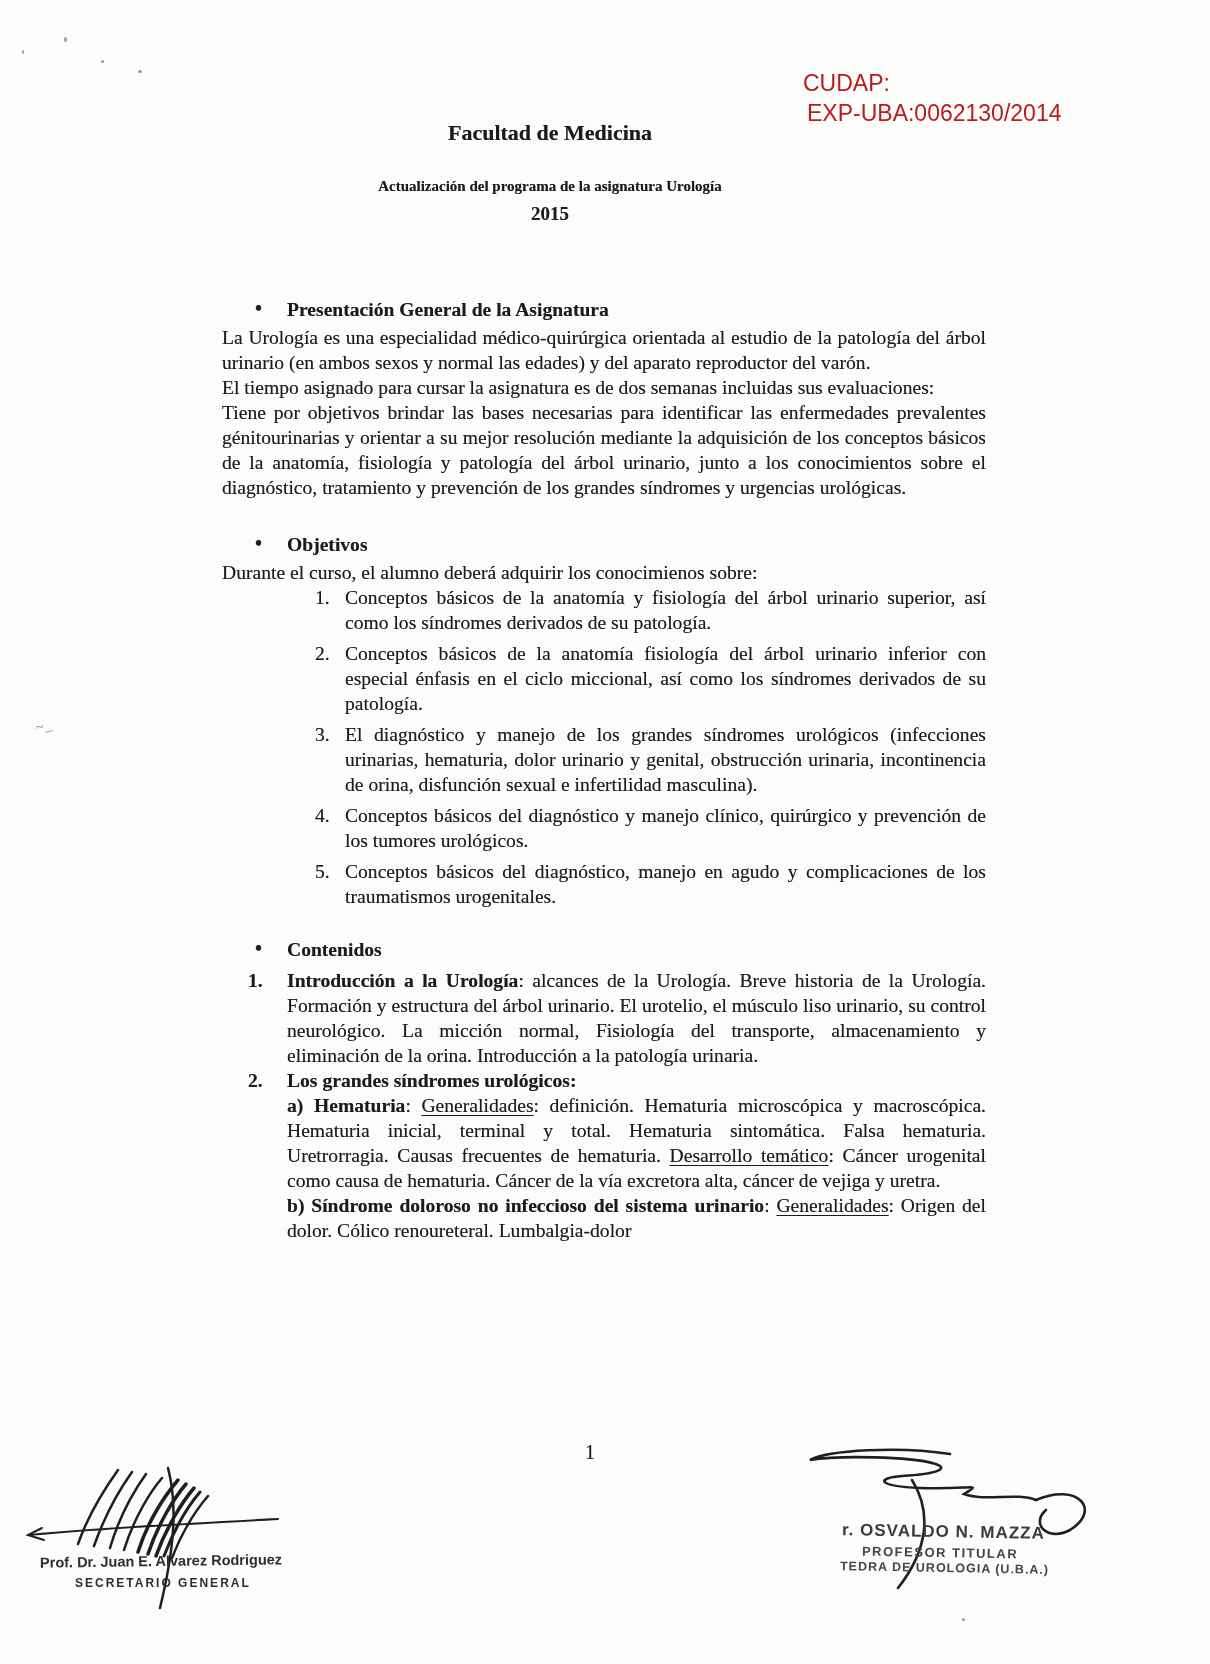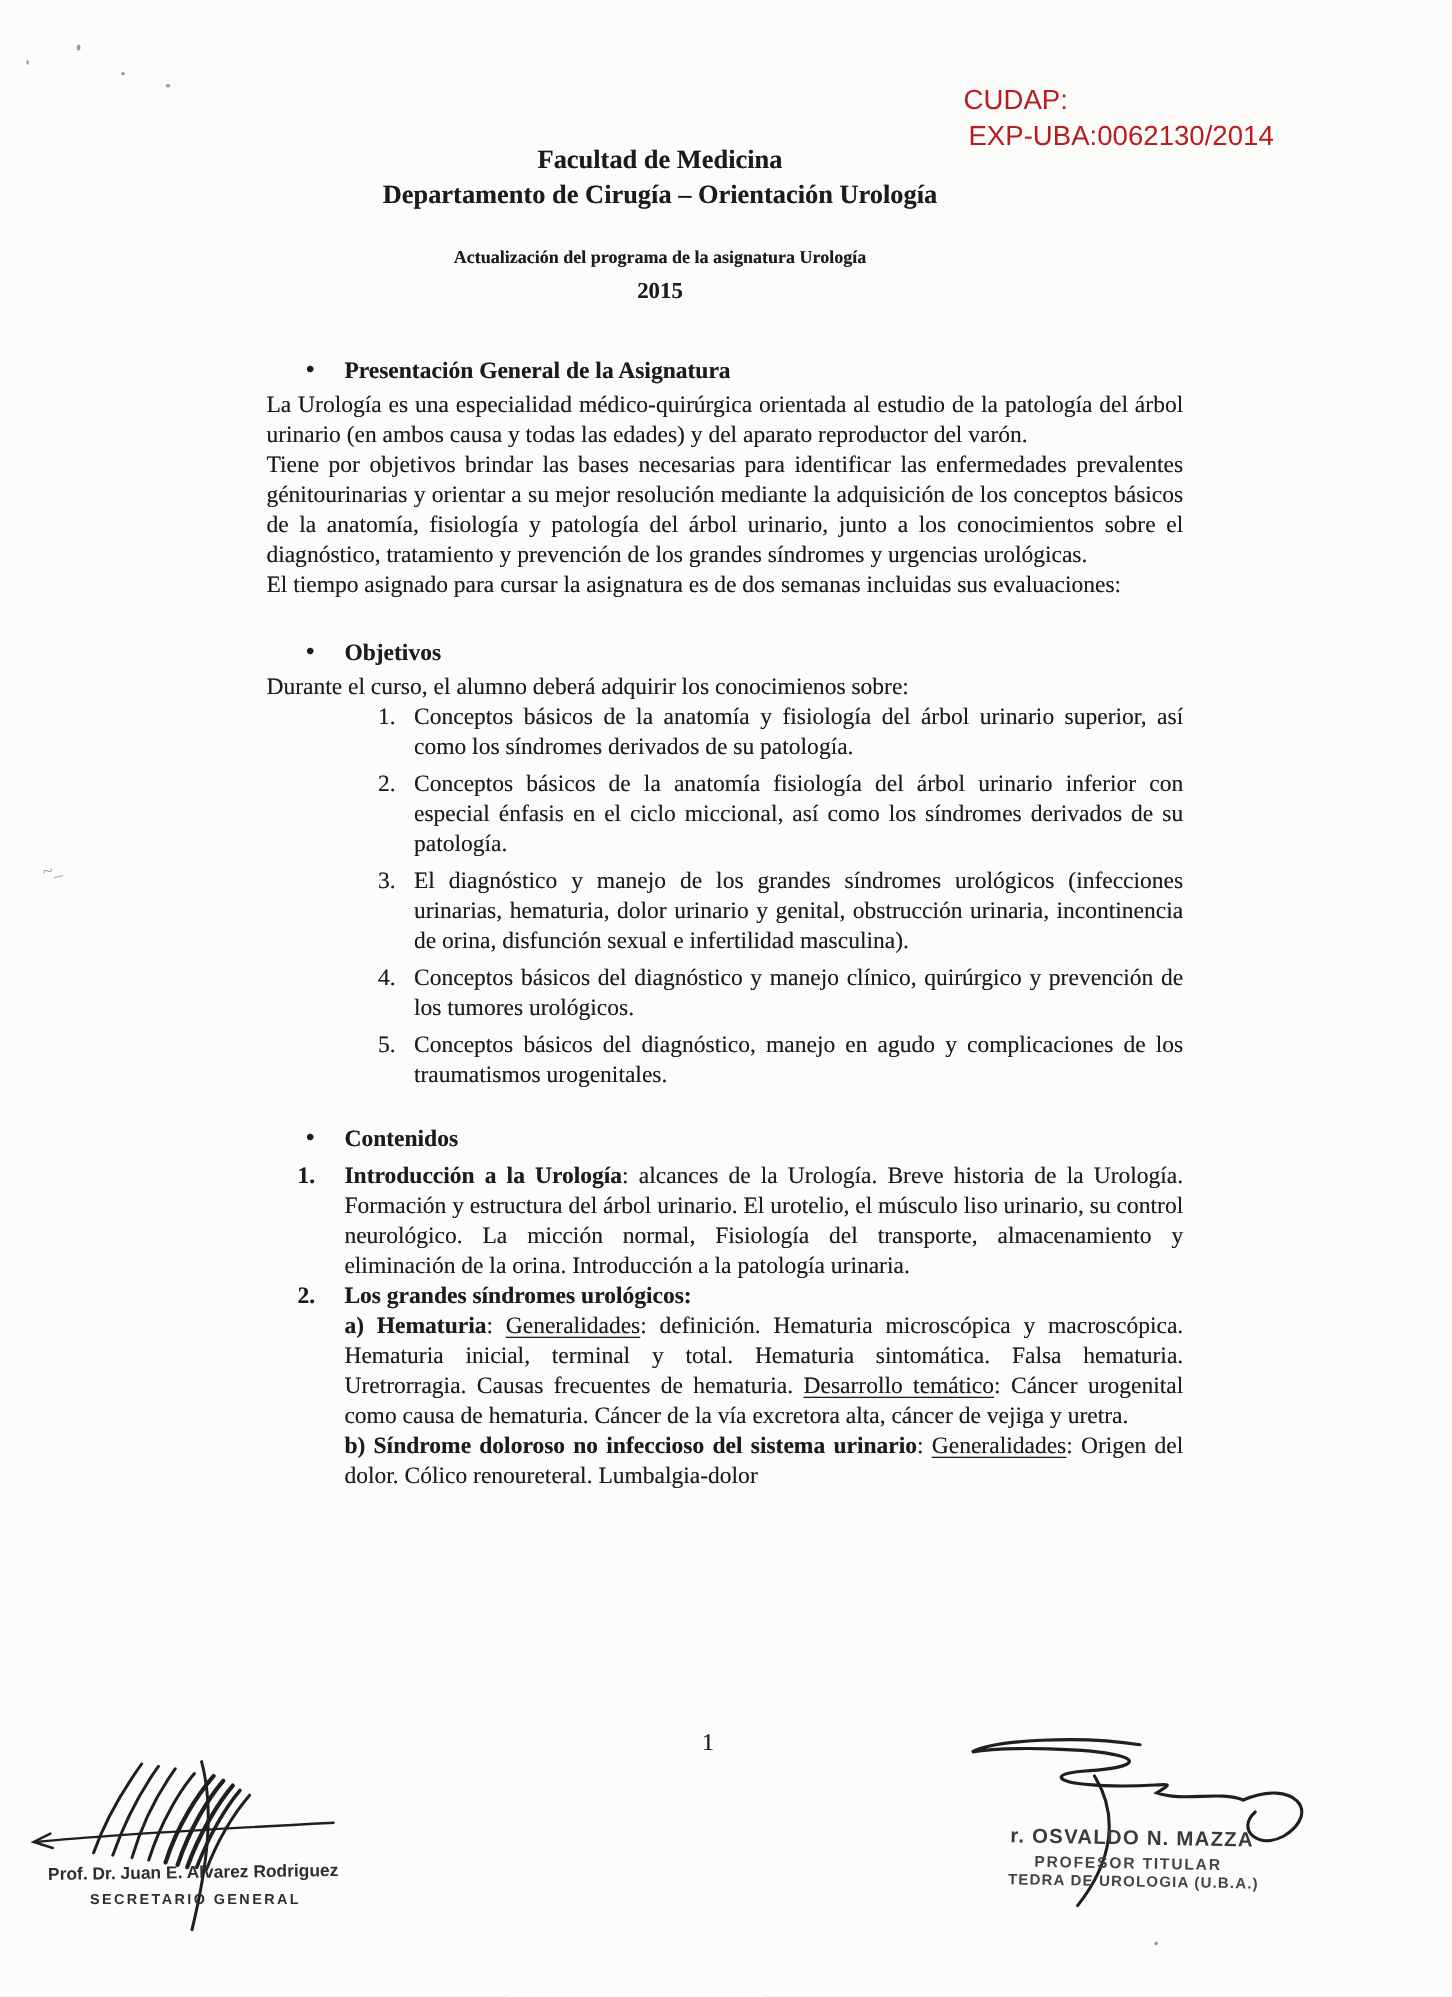--- a/index.html
+++ b/index.html
@@ -75,34 +75,33 @@
   <div class="speck" style="left:736px;top:362px;width:2px;height:4px;"></div>
   <div class="speck" style="left:962px;top:1618px;width:3px;height:3px;"></div>
 
   <div class="cudap">
     <div>CUDAP:</div>
     <div class="l2">EXP-UBA:0062130/2014</div>
   </div>
 
   <div class="doc-header">
     <div class="h-line">Facultad de Medicina</div>
-    <div class="h-line">Departamento de Cirugía – Orientación Urología</div>
     <div class="h-title">Actualización del programa de la asignatura Urología</div>
     <div class="h-year">2015</div>
   </div>
 
   <div class="body-col">
 
     <div class="bullet-heading">
       <span class="bullet">•</span>
       <span>Presentación General de la Asignatura</span>
     </div>
-    <p>La Urología es una especialidad médico-quirúrgica orientada al estudio de la patología del árbol urinario (en ambos causa y todas las edades) y del aparato reproductor del varón.</p>
+    <p>La Urología es una especialidad médico-quirúrgica orientada al estudio de la patología del árbol urinario (en ambos sexos y normal las edades) y del aparato reproductor del varón.</p>
+    <p>El tiempo asignado para cursar la asignatura es de dos semanas incluidas sus evaluaciones:</p>
     <p>Tiene por objetivos brindar las bases necesarias para identificar las enfermedades prevalentes génitourinarias y orientar a su mejor resolución mediante la adquisición de los conceptos básicos de la anatomía, fisiología y patología del árbol urinario, junto a los conocimientos sobre el diagnóstico, tratamiento y prevención de los grandes síndromes y urgencias urológicas.</p>
-    <p>El tiempo asignado para cursar la asignatura es de dos semanas incluidas sus evaluaciones:</p>
 
     <div class="spacer-lg"></div>
 
     <div class="bullet-heading">
       <span class="bullet">•</span>
       <span>Objetivos</span>
     </div>
     <p>Durante el curso, el alumno deberá adquirir los conocimienos sobre:</p>
 
     <div class="obj-item">

